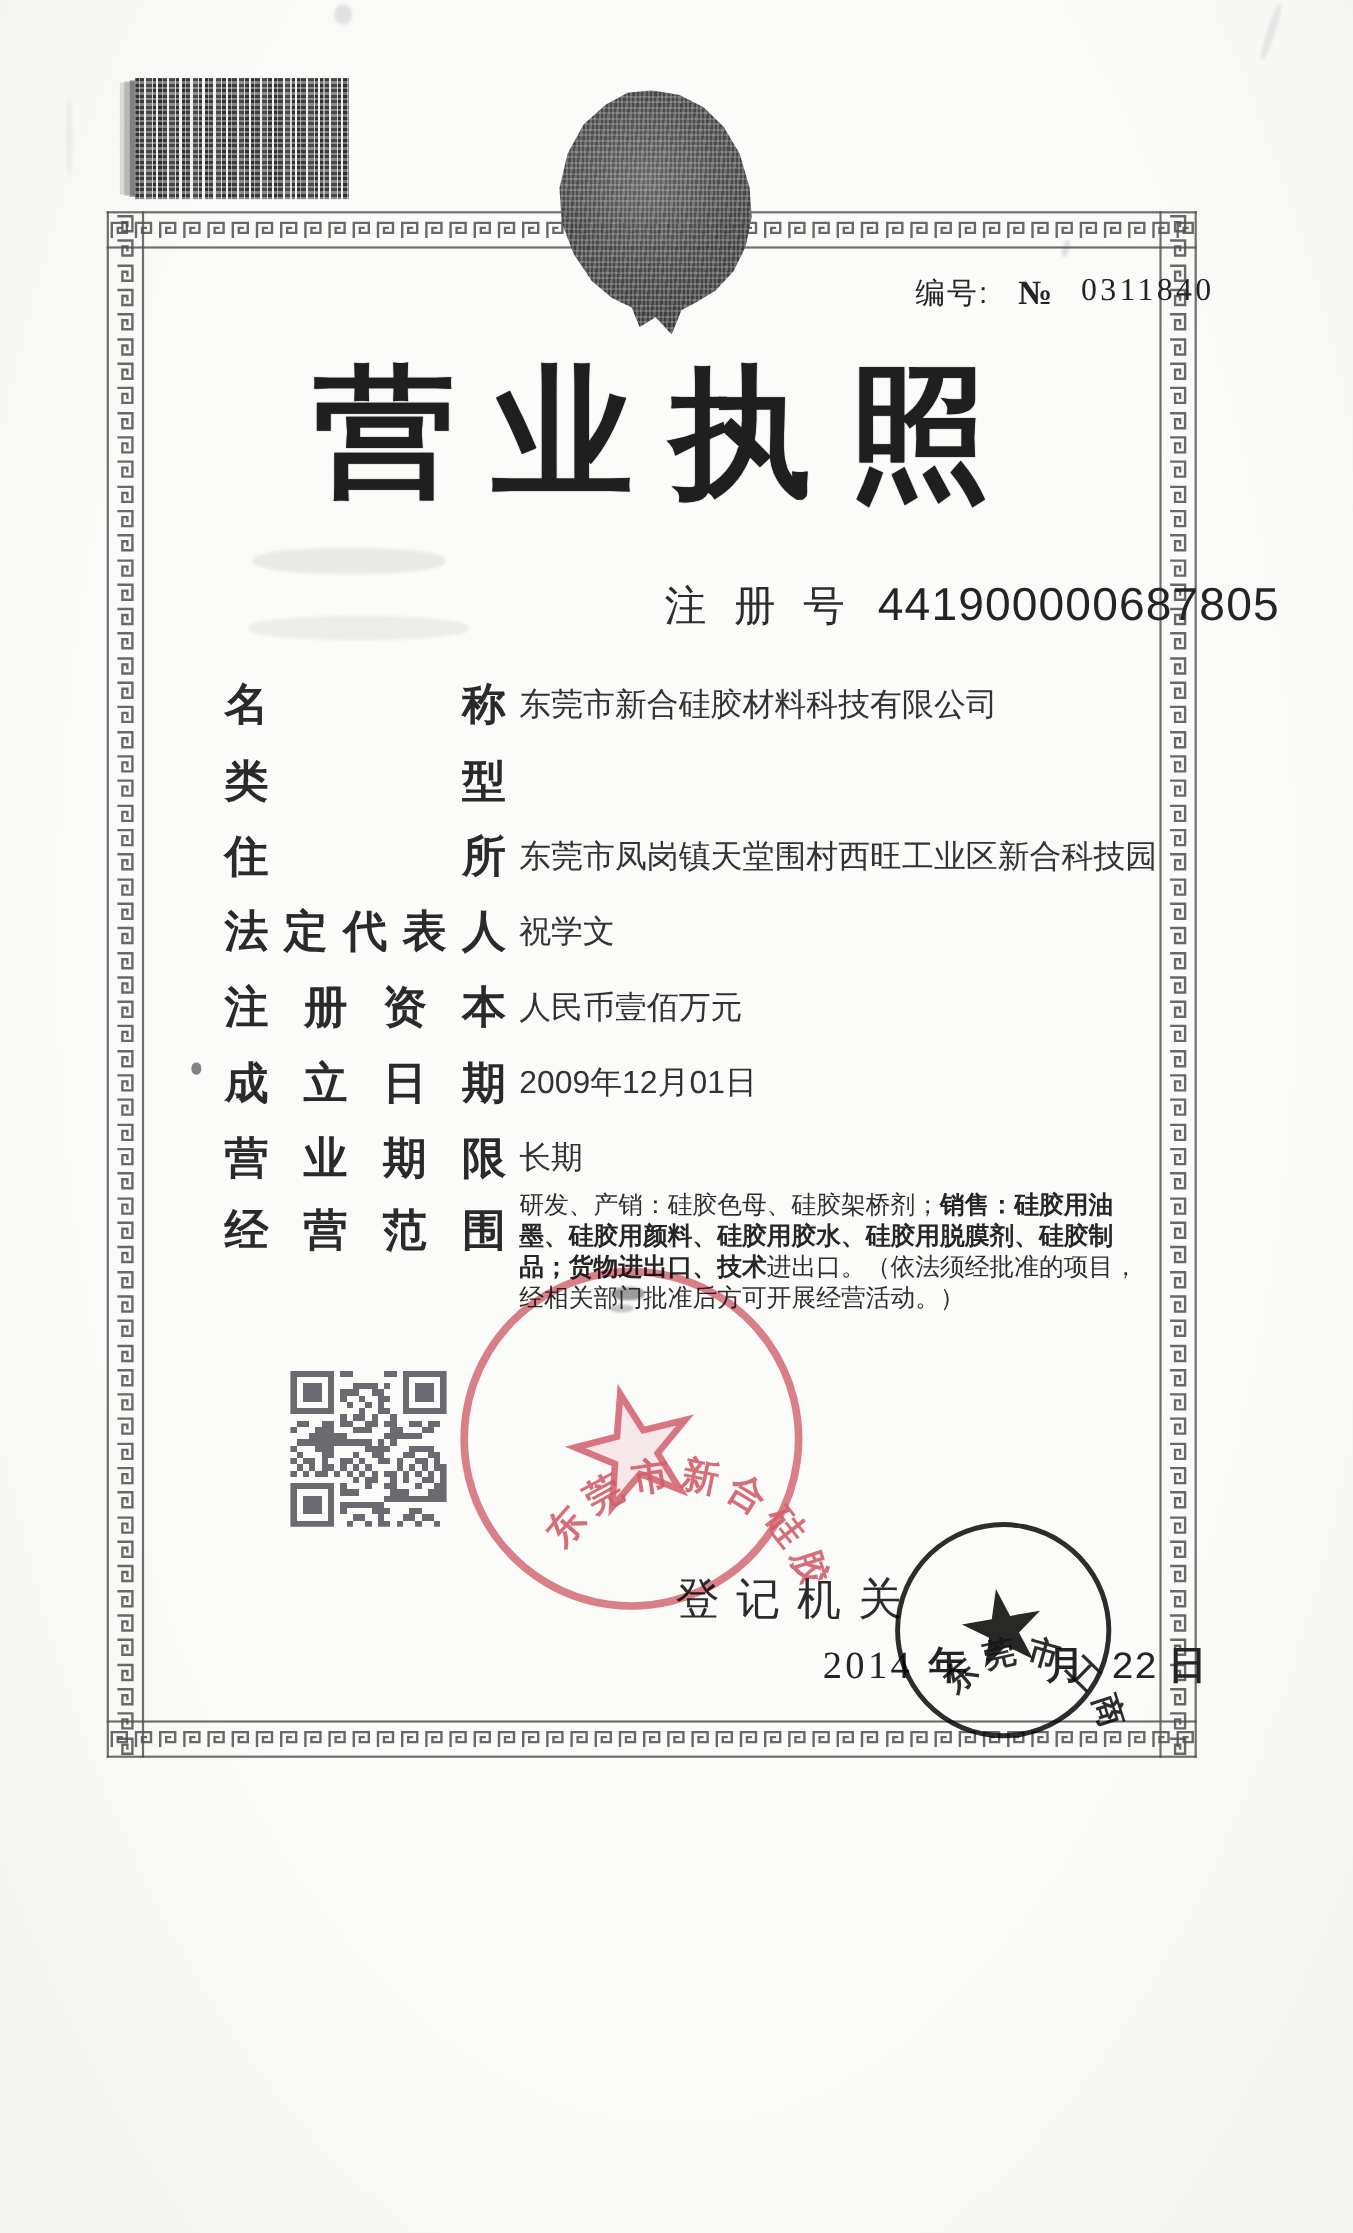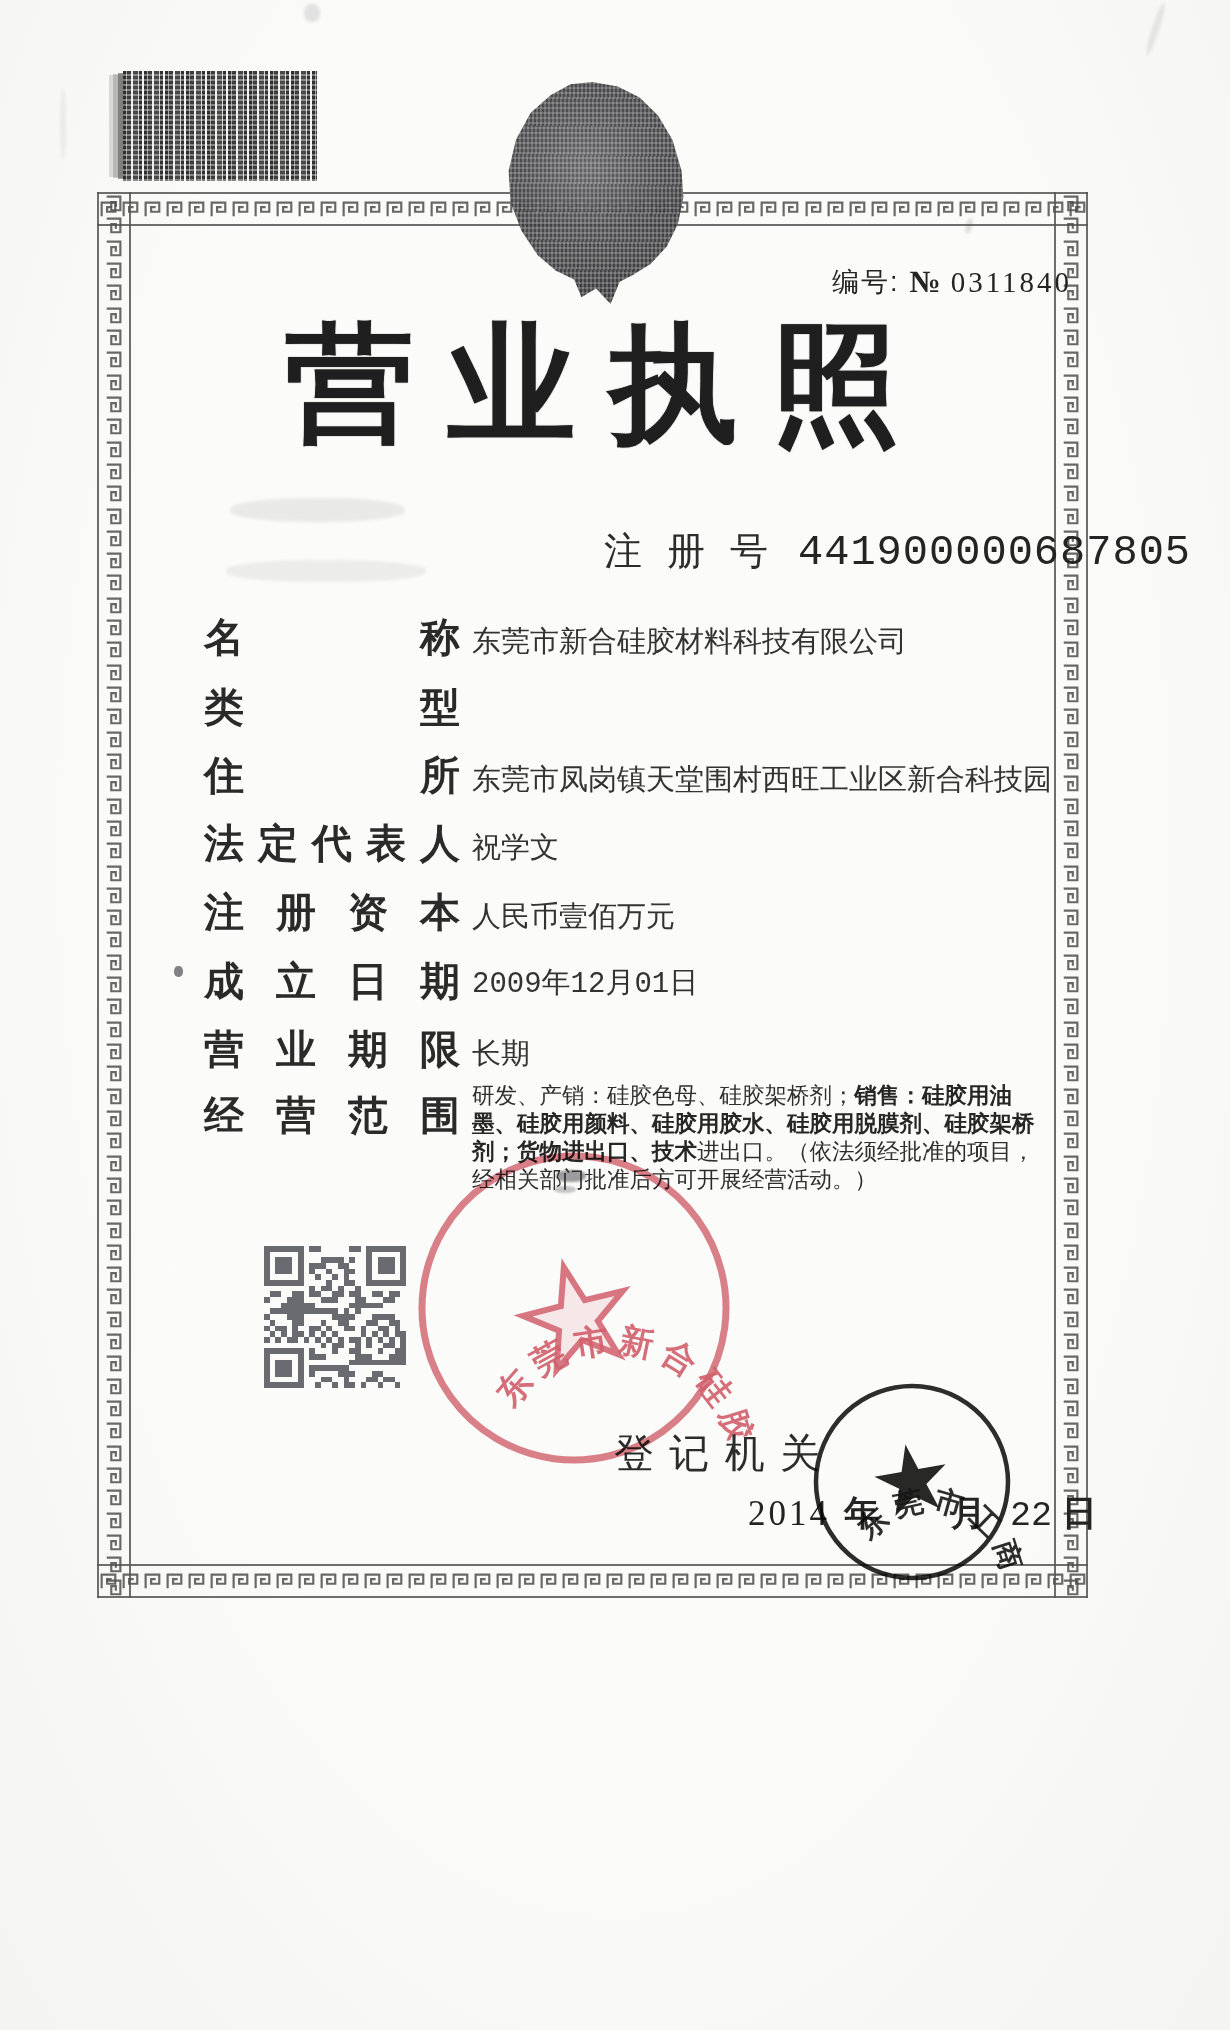--- a/index.html
+++ b/index.html
@@ -1,37 +1,37 @@
 <!DOCTYPE html>
 <html style="--seal-red: #d5616e; --ink: #2b2b2b; --border-gray: #4f4f4f;"><head>
 <meta charset="utf-8">
 <style>
   *{margin:0;padding:0;box-sizing:border-box}
   :root{--seal-red:#d5616e;--ink:#2b2b2b;--border-gray:#4f4f4f}
   body{background:#fff;font-family:"Liberation Sans",sans-serif}
-  .serif{font-family:Liberation Mono, monospace}
+  .serif{font-family:Liberation Sans, sans-serif}
   #page{position:relative;width:1230px;height:2030px;margin:0 auto;overflow:hidden;color:var(--ink);
     background:radial-gradient(ellipse at 50% 42%, rgba(255,255,255,0) 55%, rgba(110,110,110,.05) 100%),#fbfbf9}
 
   
   .barcode{position:absolute;left:123px;top:71px;width:194px;height:110px;opacity:.92;
     background:
       repeating-linear-gradient(0deg, rgba(250,250,250,.38) 0 2px, rgba(0,0,0,0) 2px 5px),
       repeating-linear-gradient(90deg,#1e1e1e 0 3px,#9a9a9a 3px 4px,#2c2c2c 4px 8px,#ededed 8px 10px,#3a3a3a 10px 15px,#cfcfcf 15px 16px,#222 16px 19px,#f2f2f2 19px 21px);
     box-shadow:-7px 0 0 -2px rgba(70,70,70,.55), -13px 0 0 -3px rgba(120,120,120,.4), -18px 0 0 -4px rgba(140,140,140,.3)}
 
   
   .emblem{position:absolute;left:505px;top:82px;width:182px;height:222px;opacity:.93;z-index:3;
     background:
       repeating-linear-gradient(92deg, rgba(235,235,235,.22) 0 2px, rgba(0,0,0,0) 2px 4px),
       repeating-linear-gradient(0deg, rgba(240,240,240,.2) 0 2px, rgba(0,0,0,0) 2px 5px),
       radial-gradient(circle at 45% 38%, #5a5a5c 0%, #3c3c3e 45%, #2e2e30 75%, #333 100%);
     clip-path:polygon(48% 0%,62% 2%,74% 7%,84% 15%,92% 26%,97% 40%,98% 52%,95% 64%,89% 74%,80% 82%,70% 87%,63% 90%,58% 100%,50% 93%,42% 97%,38% 89%,28% 85%,18% 78%,9% 67%,3% 54%,2% 40%,6% 26%,14% 14%,25% 6%,36% 1%)}
 
-  .serial{position:absolute;left:832px;top:264px;display:flex;align-items:center;gap:10px;color:#242424;z-index:4}
+  .serial{position:absolute;left:832px;top:248px;display:flex;align-items:flex-start;gap:26px;color:#242424;z-index:4}
   .serial .lab{font-size:27px;letter-spacing:2px}
   .serial .no-sym{font-family:"Liberation Serif",serif;font-weight:700;font-size:31px}
   .serial .num{font-family:"Liberation Serif",serif;font-size:29px;letter-spacing:3px}
 
   
   .bstrip{position:absolute;display:flex;justify-content:space-around;align-items:center;overflow:hidden;opacity:.85;z-index:2}
   .bstrip.horiz{height:34px;border-top:2px solid #565656;border-bottom:2px solid #565656;flex-direction:row}
   .bstrip.vert{width:34px;border-left:2px solid #565656;border-right:2px solid #565656;flex-direction:column}
   #b-top{left:97px;top:192px;width:991px}
   #b-bottom{left:97px;top:1564px;width:991px}
@@ -819,21 +819,21 @@
     <span class="value">长期</span>
   </div>
   <div class="row scope-row" style="top:1082px">
     <span class="label char-justify serif">
         <span>经</span>
         <span>营</span>
         <span>范</span>
         <span>围</span>
       </span>
     <div class="scope-text">
-      <span>研发、产销：硅胶色母、硅胶架桥剂；</span><span class="bold">销售：硅胶用油墨、硅胶用颜料、硅胶用胶水、硅胶用脱膜剂、硅胶架桥剂；货物进出口、技术</span><span>进出口。（依法须经批准的项目，经相关部门批准后方可开展经营活动。）</span>
+      <span>研发、产销：硅胶色母、硅胶架桥剂；</span><span class="bold">销售：硅胶用油墨、硅胶用颜料、硅胶用胶水、硅胶用脱膜剂、硅胶制品；货物进出口、技术</span><span>进出口。（依法须经批准的项目，经相关部门批准后方可开展经营活动。）</span>
     </div>
   </div>
 
   <svg id="qr-svg" class="qr" viewBox="0 0 25 25" shape-rendering="crispEdges">
       <rect x="8" y="0" width="1" height="1" fill="#474750"></rect>
       <rect x="9" y="0" width="1" height="1" fill="#474750"></rect>
       <rect x="15" y="0" width="1" height="1" fill="#474750"></rect>
       <rect x="16" y="0" width="1" height="1" fill="#474750"></rect>
       <rect x="10" y="2" width="1" height="1" fill="#474750"></rect>
       <rect x="11" y="2" width="1" height="1" fill="#474750"></rect>

